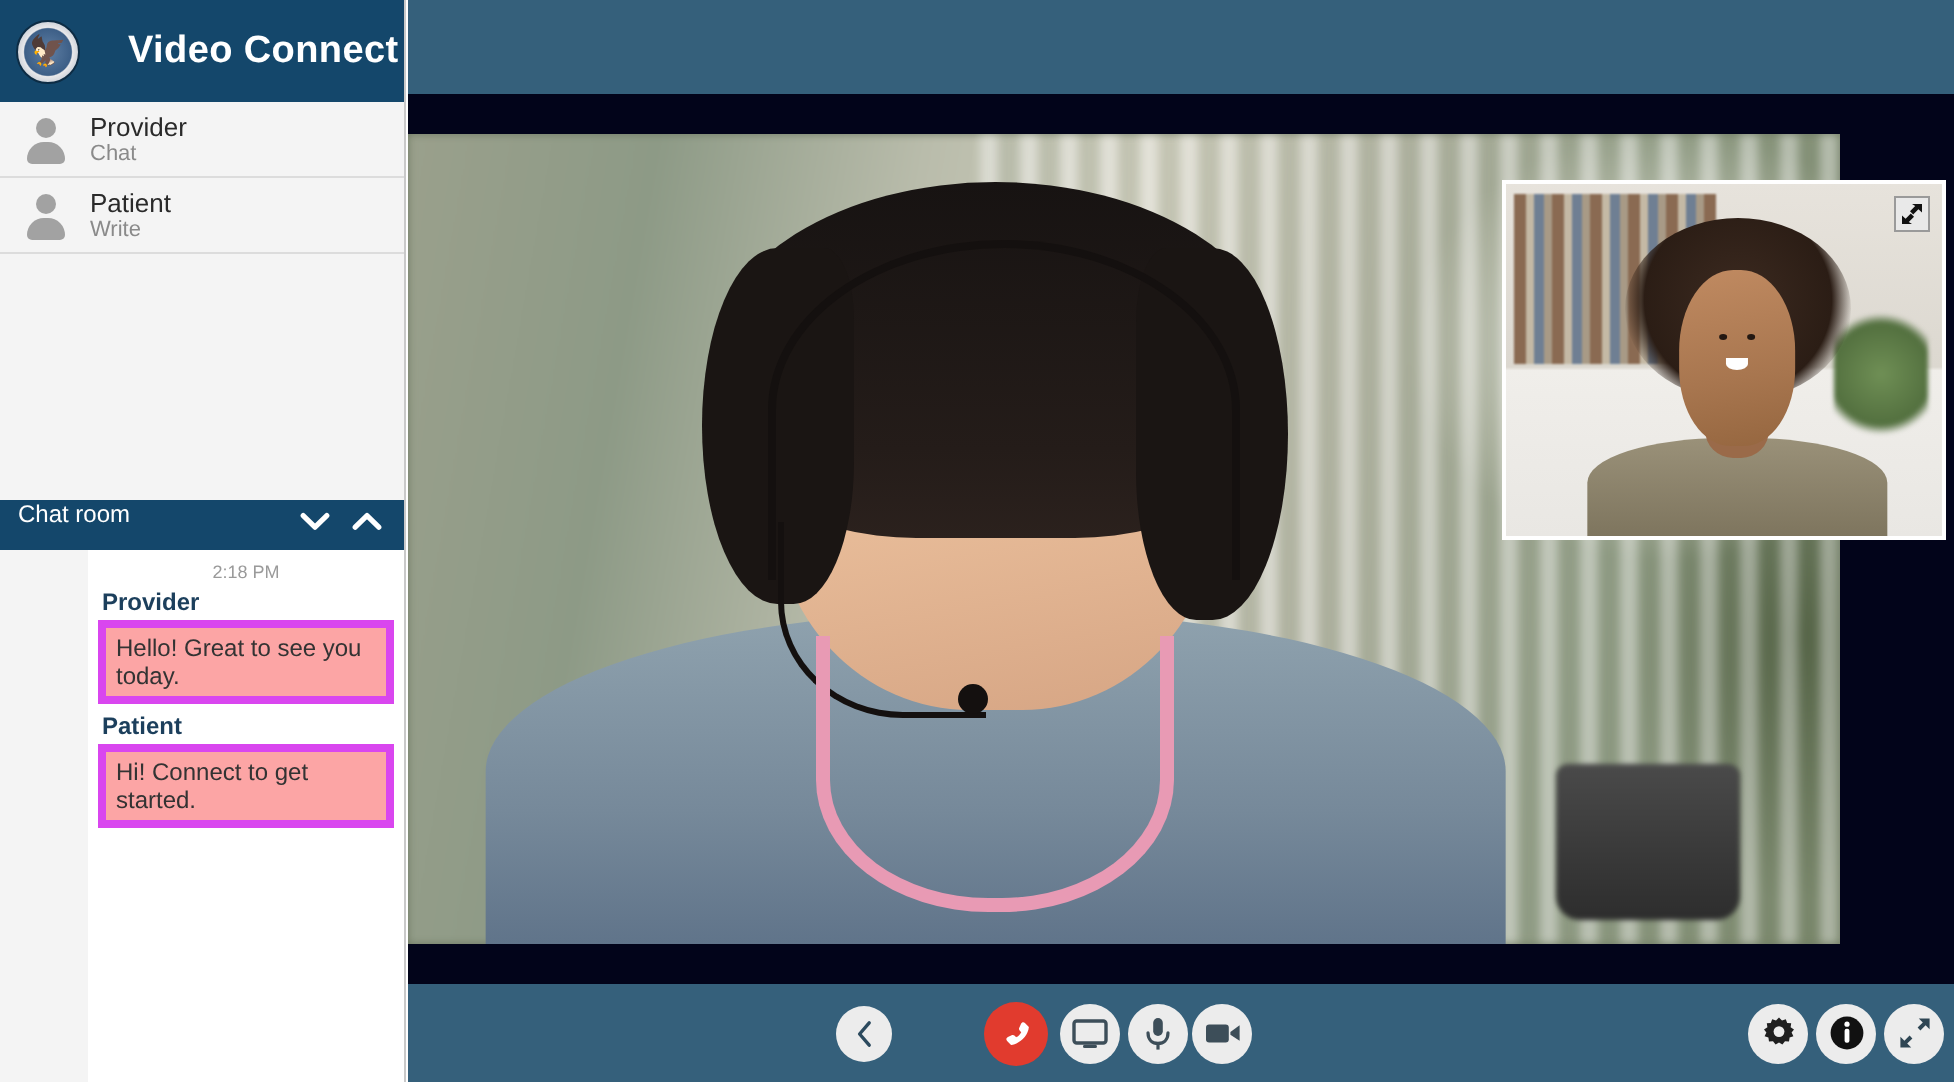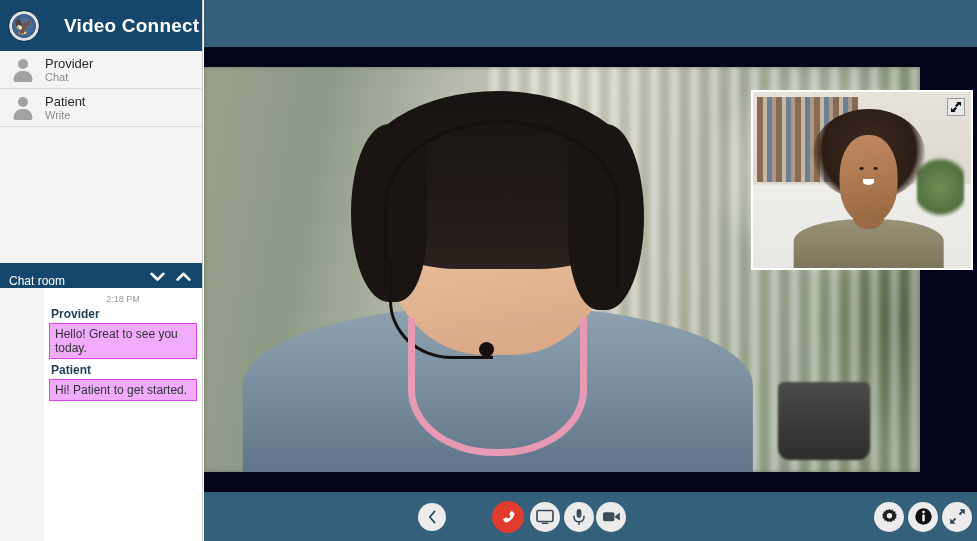--- a/index.html
+++ b/index.html
@@ -60,21 +60,21 @@
   }
   .p-text { display: flex; flex-direction: column; justify-content: center; }
   .p-name { font-size: 13px; color: #2a2a2a; line-height: 15px; }
   .p-role { font-size: 11px; color: #8a8a8a; line-height: 13px; }
 
   #sidebar-spacer { flex: 1 1 auto; background: #f4f4f4; }
 
   
   #chat-header {
     height: 25px; background: #14476b; display: flex;
-    align-items: flex-end; padding: 0 6px 0 9px; flex: 0 0 25px;
+    align-items: flex-start; padding: 0 6px 0 9px; flex: 0 0 25px;
   }
   #chat-title { color: #ffffff; font-size: 12px; flex: 1 1 auto; }
   .chev {
     width: 26px; height: 22px; display: flex; align-items: center; justify-content: center;
     color: #ffffff;
   }
   .chev svg { display: block; }
 
   #chat-body {
     background: #ffffff; flex: 1 1 auto; padding: 4px 5px 0 5px;
@@ -82,21 +82,21 @@
   }
   #chat-time {
     text-align: center; font-size: 9px; color: #9a9a9a;
     margin: 2px 0 3px 0;
   }
   .msg-author {
     font-size: 12px; font-weight: bold; color: #1c3f5c;
     margin: 2px 0 2px 2px;
   }
   .msg-bubble {
-    border: 1px solid #d946ef; background: #f0abfc;
+    border: 4px solid #d946ef; background: #fca5a5;
     font-size: 12px; color: #333333;
     padding: 3px 5px; margin-bottom: 4px;
   }
   #chat-input-wrap {
     height: 27px; border-top: 1px solid #cccccc; background: #ffffff;
     display: flex; align-items: center; flex: 0 0 27px;
   }
   #chat-input {
     width: 100%; height: 100%; border: none; outline: none;
     font-family: "Liberation Sans", sans-serif; font-size: 12px;
@@ -355,21 +355,21 @@
       </div>
     </div>
 
     <div id="chat-body">
       <div id="chat-time">2:18 PM</div>
 
       <div class="msg-author">Provider</div>
       <div class="msg-bubble">Hello! Great to see you today.</div>
 
       <div class="msg-author">Patient</div>
-      <div class="msg-bubble">Hi! Patient to get started.</div>
+      <div class="msg-bubble">Hi! Connect to get started.</div>
     </div>
 
   </div>
 
   <div id="stage">
 
     <div id="video-area">
 
       <div id="main-video">
         <div class="bg-wash"></div>

